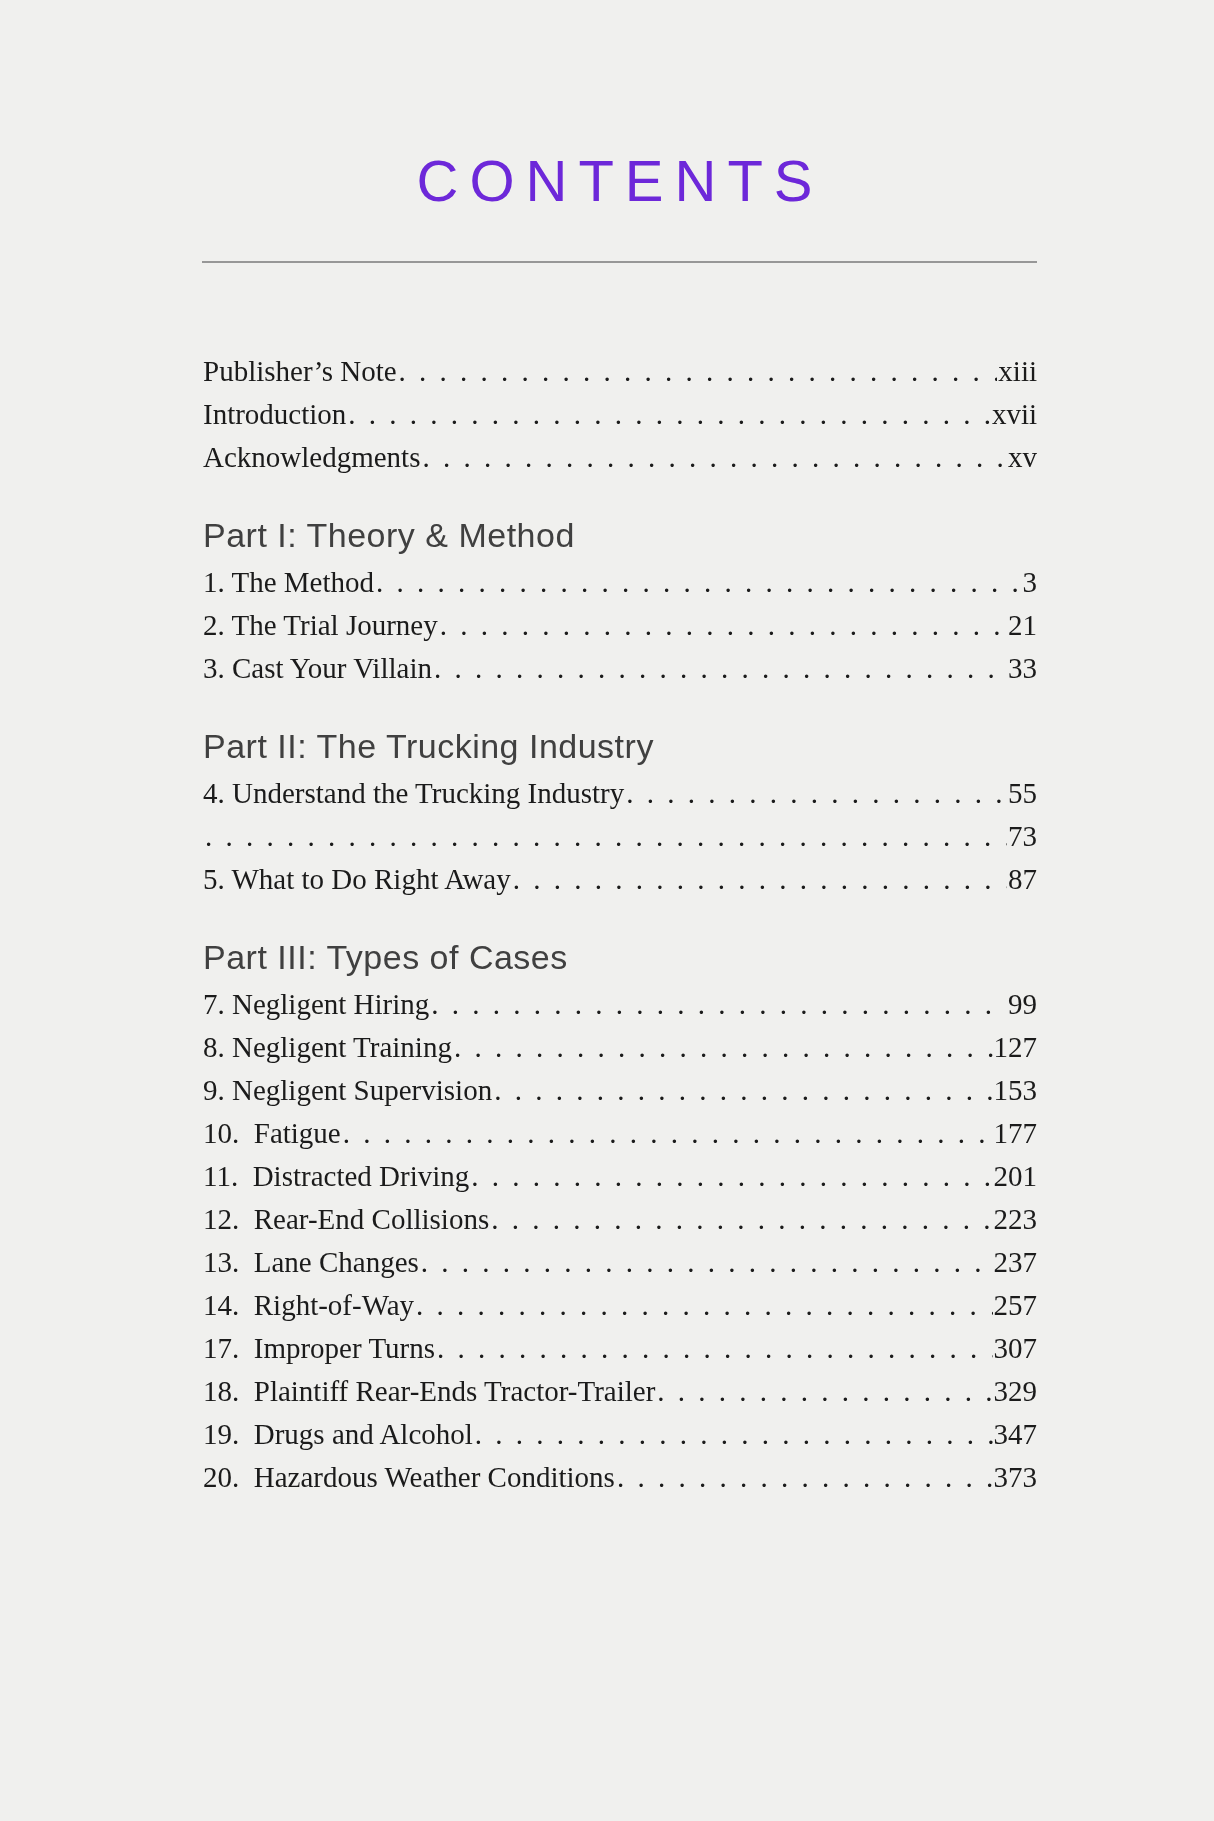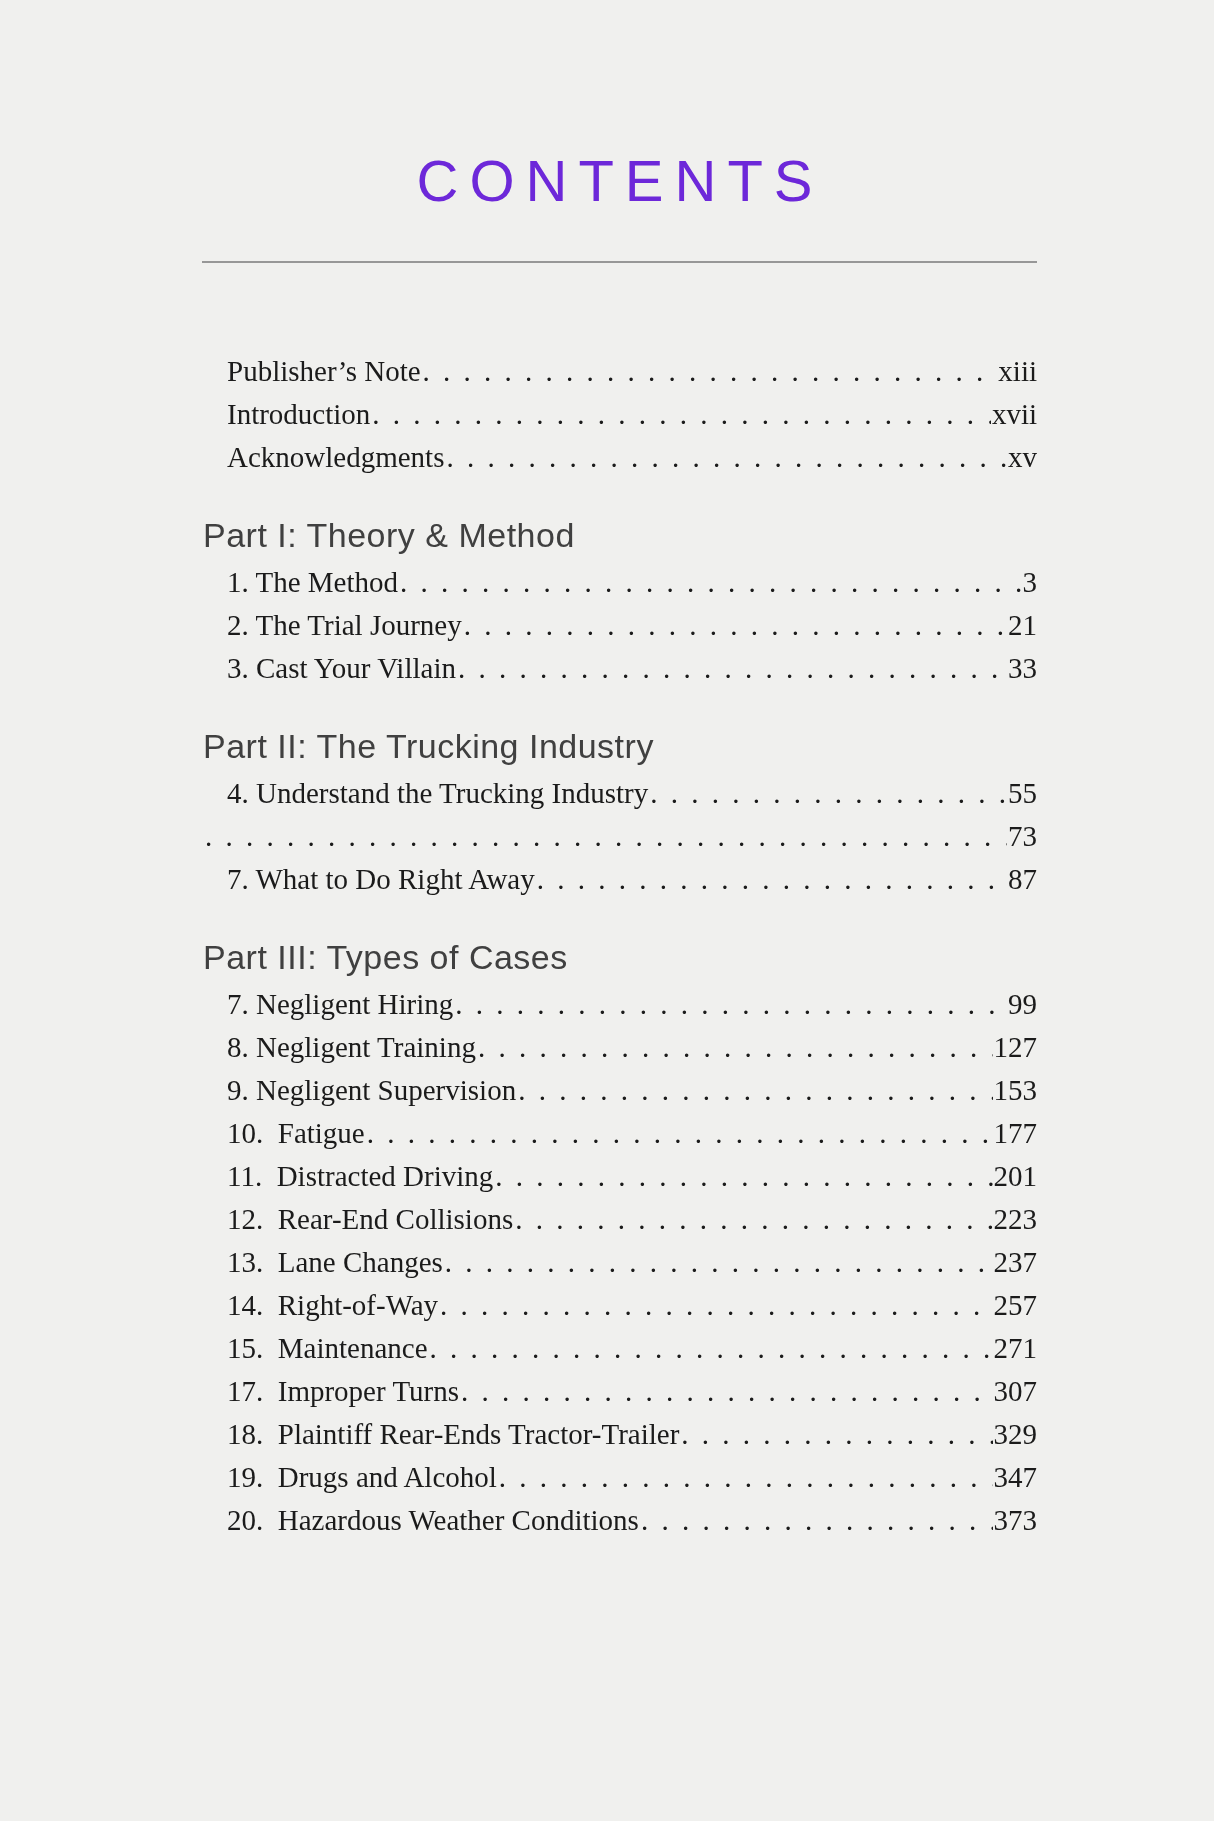--- a/index.html
+++ b/index.html
@@ -42,21 +42,21 @@
     left: 203px;
     width: 834px;
   }
   .row {
     display: flex;
     align-items: baseline;
     font-size: 29px;
     line-height: 43px;
     white-space: pre;
   }
-  .row .lbl { flex: 0 0 auto; margin-left: 24px; }
+  .row .lbl { flex: 0 0 auto; }
   .row .leader {
     flex: 1 1 auto;
     overflow: hidden;
     white-space: nowrap;
     margin: 0 1px 0 2px;
     letter-spacing: 3px;
     color: #1b1b1b;
   }
   .row .leader::after {
     content: " . . . . . . . . . . . . . . . . . . . . . . . . . . . . . . . . . . . . . . . . . . . . . . . . . . . . . . . . . . . .";
@@ -111,21 +111,21 @@
 
     <div class="section">
       <h2 class="section-heading">Part II: The Trucking Industry</h2>
       <div class="row">
         <span class="lbl">4. Understand the Trucking Industry</span><span class="leader"></span><span class="pg">55</span>
       </div>
       <div class="row">
         <span class="leader"></span><span class="pg">73</span>
       </div>
       <div class="row">
-        <span class="lbl">7. What to Do Right Away</span><span class="leader"></span><span class="pg">87</span>
+        <span class="lbl">5. What to Do Right Away</span><span class="leader"></span><span class="pg">87</span>
       </div>
     </div>
 
     <div class="section">
       <h2 class="section-heading">Part III: Types of Cases</h2>
       <div class="row">
         <span class="lbl">7. Negligent Hiring</span><span class="leader"></span><span class="pg">99</span>
       </div>
       <div class="row">
         <span class="lbl">8. Negligent Training</span><span class="leader"></span><span class="pg">127</span>
@@ -142,23 +142,20 @@
       <div class="row">
         <span class="lbl">12.&nbsp; Rear-End Collisions</span><span class="leader"></span><span class="pg">223</span>
       </div>
       <div class="row">
         <span class="lbl">13.&nbsp; Lane Changes</span><span class="leader"></span><span class="pg">237</span>
       </div>
       <div class="row">
         <span class="lbl">14.&nbsp; Right-of-Way</span><span class="leader"></span><span class="pg">257</span>
       </div>
       <div class="row">
-        <span class="lbl">15.&nbsp; Maintenance</span><span class="leader"></span><span class="pg">271</span>
-      </div>
-      <div class="row">
         <span class="lbl">17.&nbsp; Improper Turns</span><span class="leader"></span><span class="pg">307</span>
       </div>
       <div class="row">
         <span class="lbl">18.&nbsp; Plaintiff Rear-Ends Tractor-Trailer</span><span class="leader"></span><span class="pg">329</span>
       </div>
       <div class="row">
         <span class="lbl">19.&nbsp; Drugs and Alcohol</span><span class="leader"></span><span class="pg">347</span>
       </div>
       <div class="row">
         <span class="lbl">20.&nbsp; Hazardous Weather Conditions</span><span class="leader"></span><span class="pg">373</span>

